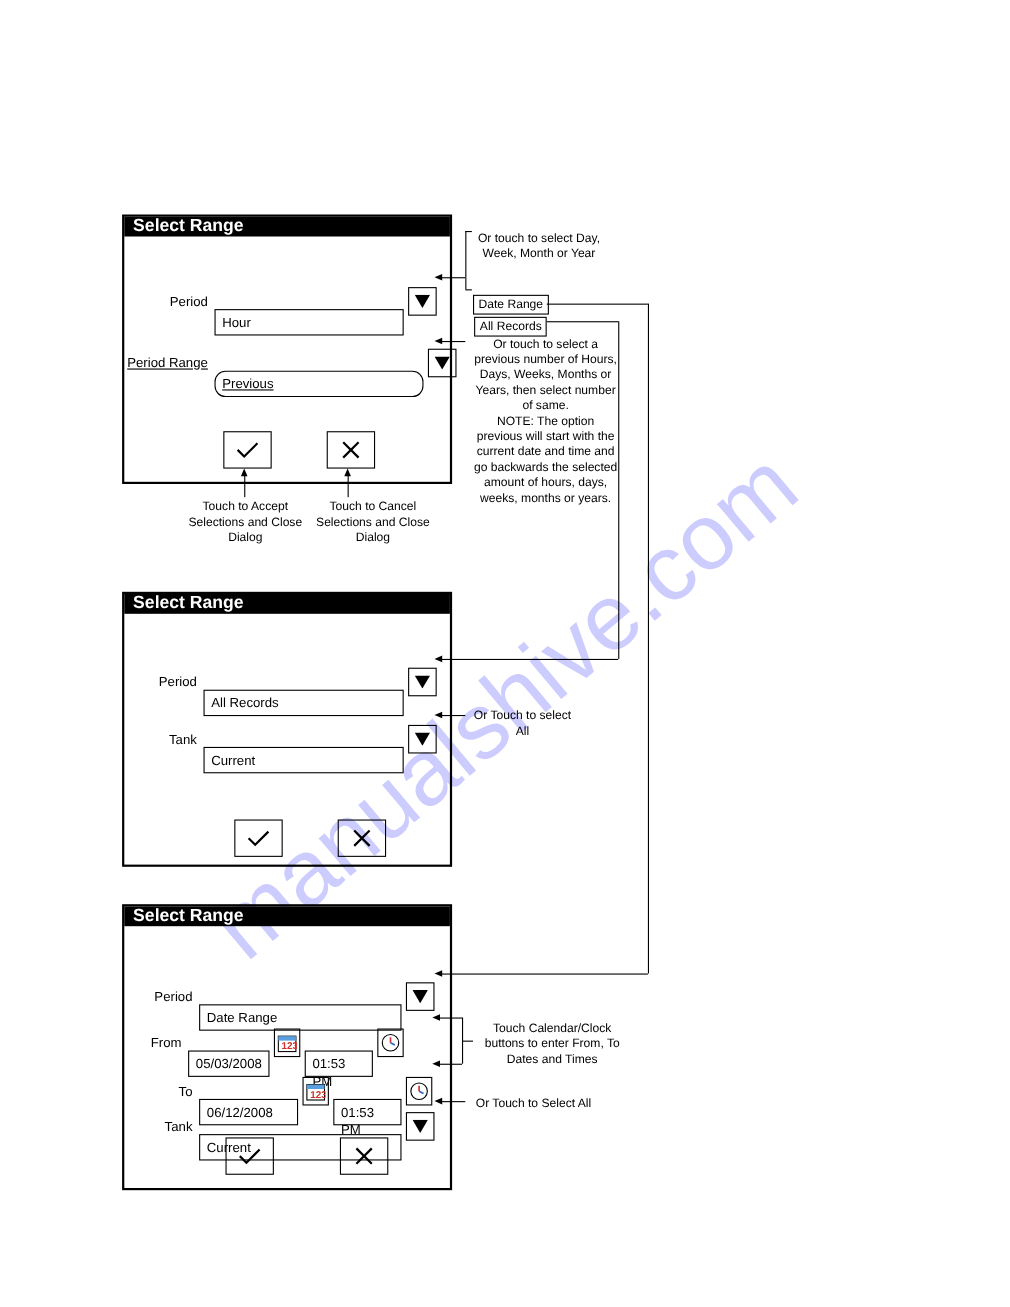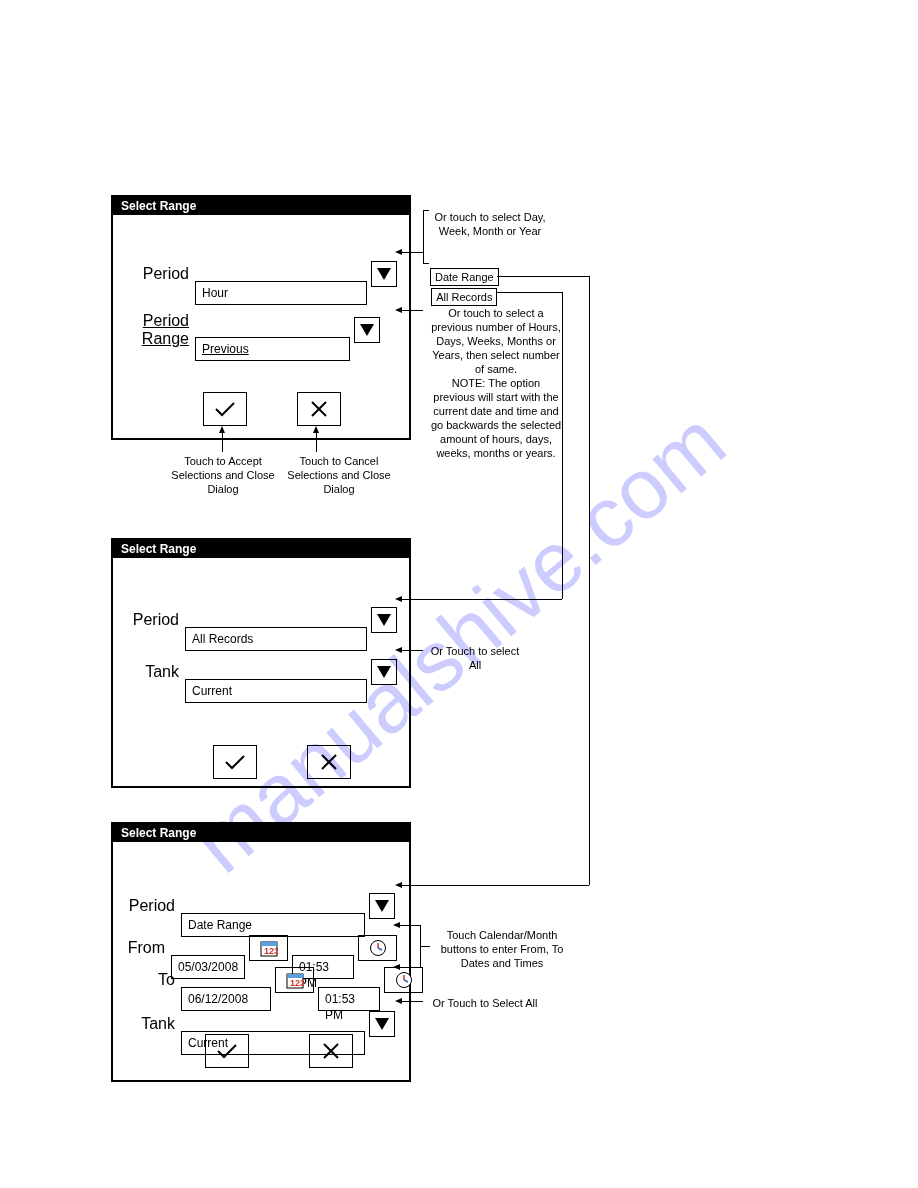--- a/index.html
+++ b/index.html
@@ -27,32 +27,32 @@
   .dialog {
     position: absolute;
     border: 2px solid #000;
     background: transparent;
     z-index: 2;
   }
   .titlebar {
     background: #000;
     color: #fff;
     font-weight: bold;
-    font-size: 12px;
+    font-size: 16px;
     padding: 2px 8px;
     height: 18px;
     line-height: 14px;
   }
   .row {
     position: absolute;
     display: flex;
     align-items: center;
   }
   .label {
-    font-size: 16px;
+    font-size: 12px;
     text-align: right;
     margin-right: 6px;
   }
   .field {
     border: 1.5px solid #000;
     background: transparent;
     font-size: 12px;
     padding: 3px 6px;
     height: 24px;
     line-height: 16px;
@@ -72,21 +72,21 @@
   .btn44 {
     width: 44px;
     height: 34px;
     border: 1.5px solid #000;
     background: transparent;
     display: inline-flex;
     align-items: center;
     justify-content: center;
   }
   .small-btn {
-    width: 39px;
+    width: 24px;
     height: 26px;
     border: 1.5px solid #000;
     display: inline-flex;
     align-items: center;
     justify-content: center;
     margin-left: 4px;
   }
   .annot {
     position: absolute;
     font-size: 11px;
@@ -140,21 +140,21 @@
     <div class="field" style="width:172px;">Hour</div>
     <div class="dd-btn">
       <svg width="14" height="12">
           <polygon points="0,0 14,0 7,12" fill="#000"></polygon>
         </svg>
     </div>
   </div>
 
   <div class="row" style="left:0px; top:101px;text-decoration:underline;">
     <div class="label" style="width:76px;">Period Range</div>
-    <div class="field" style="width:155px;">Previous</div>
+    <div class="field" style="width:190px;border-radius:10px;">Previous</div>
     <div class="dd-btn">
       <svg width="14" height="12">
           <polygon points="0,0 14,0 7,12" fill="#000"></polygon>
         </svg>
     </div>
   </div>
 
   <div class="btn44" style="position:absolute; left:90px; top:195px;">
     <svg width="22" height="18">
         <polyline points="2,9 8,15 20,3" stroke="#000" stroke-width="2" fill="none"></polyline>
@@ -266,21 +266,21 @@
     <div class="field" style="width:62px; margin-left:4px;">01:53 PM</div>
     <div class="small-btn">
       <svg width="18" height="18">
         <circle cx="9" cy="9" r="7.5" fill="#fff" stroke="#000"></circle>
         <line x1="9" y1="9" x2="9" y2="4" stroke="#d0342c" stroke-width="1.5"></line>
         <line x1="9" y1="9" x2="13" y2="11" stroke="#3060c0" stroke-width="1.5"></line>
       </svg>
     </div>
   </div>
 
-  <div class="row" style="left:10px; top:124px;">
+  <div class="row" style="left:10px; top:136px;">
     <div class="label" style="width:52px;">To</div>
     <div class="field" style="width:90px;">06/12/2008</div>
     <div class="small-btn">
       <svg width="18" height="18">
         <rect x="1" y="3" width="16" height="14" fill="#fff" stroke="#000"></rect>
         <rect x="1" y="3" width="16" height="4" fill="#5aa0e0"></rect>
         <text x="4" y="15" font-size="9" fill="#d0342c" font-weight="bold">123</text>
       </svg>
     </div>
     <div class="field" style="width:62px; margin-left:4px;">01:53 PM</div>
@@ -309,21 +309,21 @@
       </svg>
   </div>
   <div class="btn44" style="position:absolute; left:196px; top:210px;">
     <svg width="18" height="18">
         <line x1="2" y1="2" x2="16" y2="16" stroke="#000" stroke-width="2"></line>
         <line x1="16" y1="2" x2="2" y2="16" stroke="#000" stroke-width="2"></line>
       </svg>
   </div>
 </div>
 
-<div class="annot" style="left:432px; top:928px; width:140px;">Touch Calendar/Month buttons to enter From, To Dates and Times</div>
+<div class="annot" style="left:432px; top:928px; width:140px;">Touch Calendar/Clock buttons to enter From, To Dates and Times</div>
 <div class="vline" style="left:420px; top:925px; height:42px;"></div>
 <div class="hline" style="left:398px; top:925px; width:22px;"></div>
 <div class="hline" style="left:398px; top:967px; width:22px;"></div>
 <div class="hline" style="left:420px; top:946px; width:10px;"></div>
 <div class="arrowhead-left" style="left:393px; top:921.5px;"></div>
 <div class="arrowhead-left" style="left:393px; top:963.5px;"></div>
 
 <div class="annot" style="left:430px; top:996px; width:110px;">Or Touch to Select All</div>
 <div class="hline" style="left:400px; top:1001px; width:23px;"></div>
 <div class="arrowhead-left" style="left:395px; top:997.5px;"></div>

